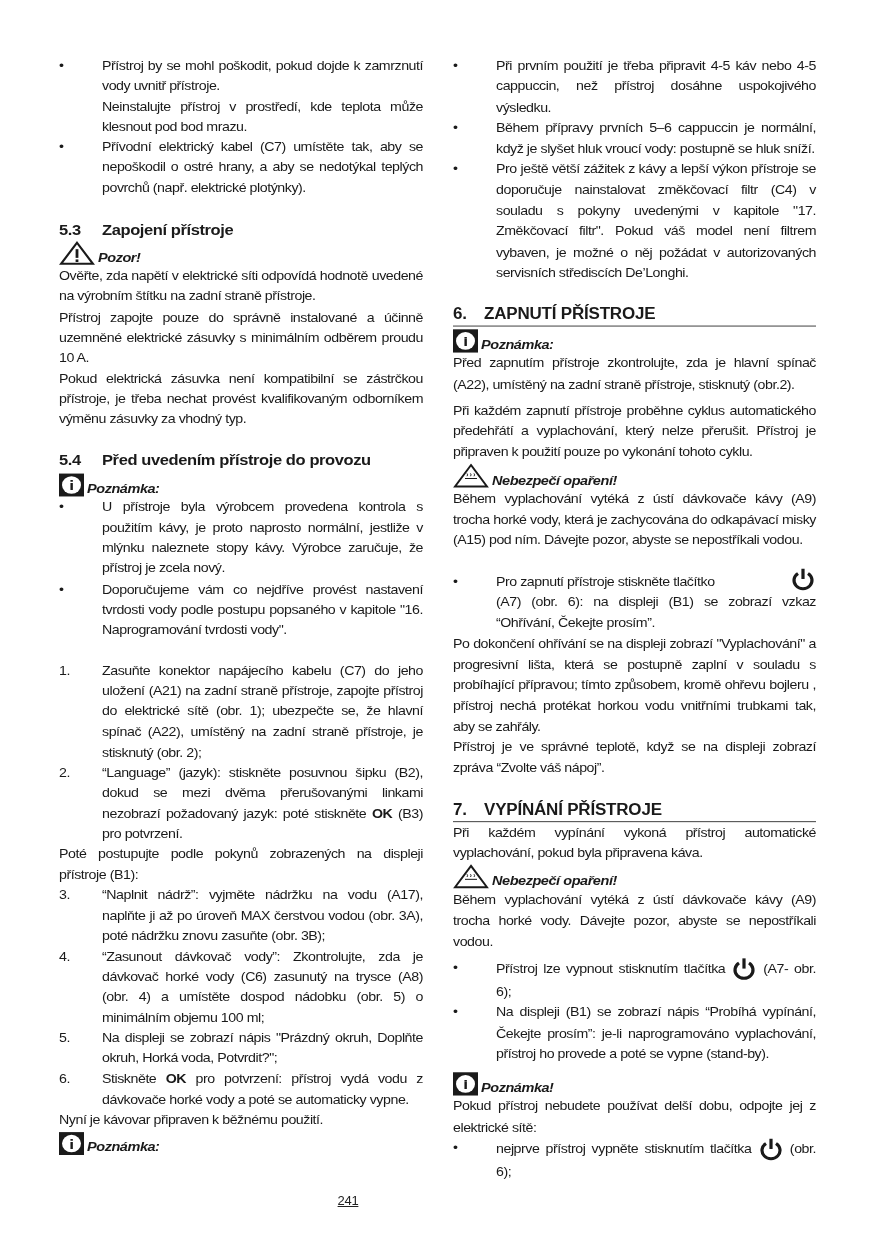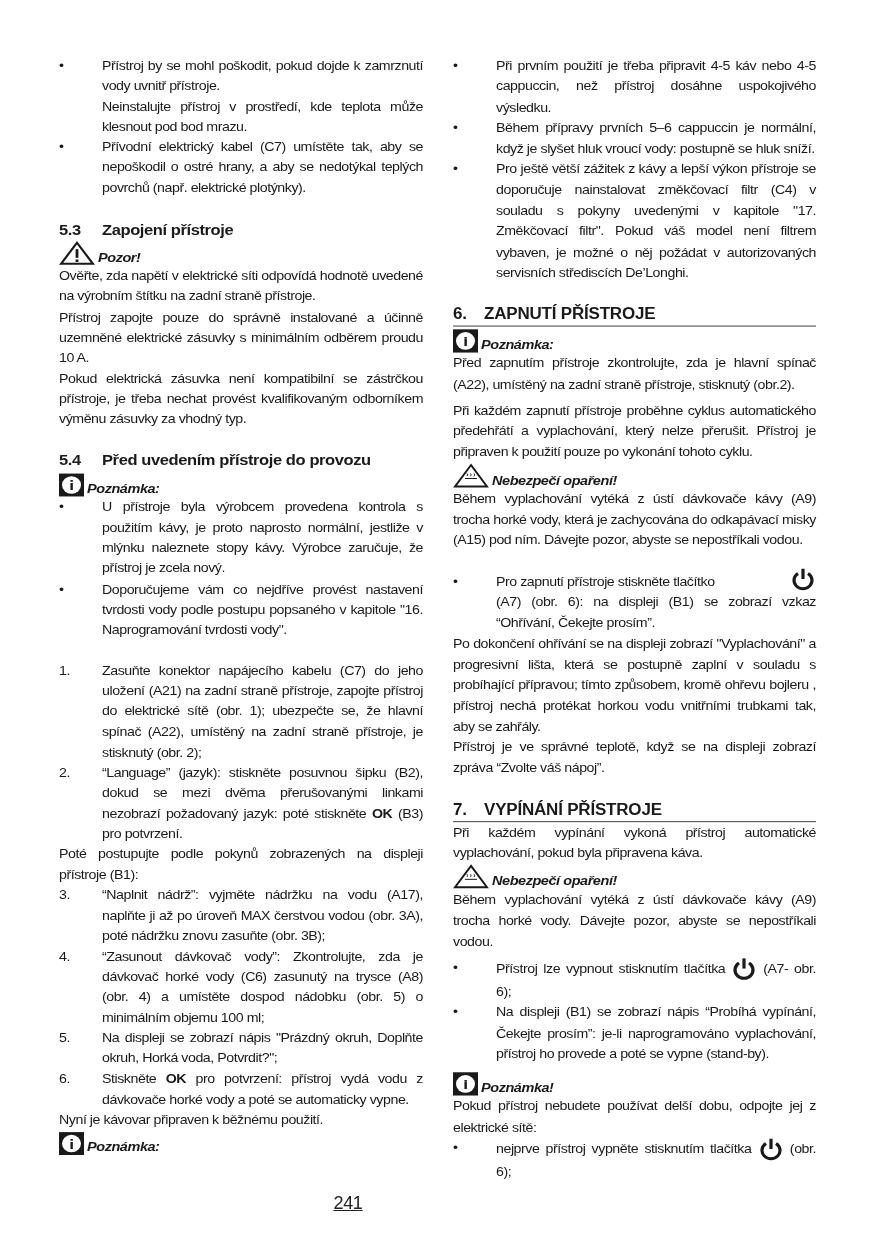--- a/index.html
+++ b/index.html
@@ -42,21 +42,21 @@
     width: 19px; height: 19px; border-radius: 50%; background: #fff;
     display: flex; align-items: center; justify-content: center;
     color: #1a1a1a; font-family: "DejaVu Sans", sans-serif; font-weight: bold; font-size: 14px; line-height: 1;
   }
   .ico-warn { width: 36px; height: 27px; flex: none; }
   .pw { display: inline-block; width: 26px; height: 26px; vertical-align: middle; }
   .gap6 { height: 6px; }
   .gap22 { height: 22px; }
   .page-num {
     position: absolute; top: 1193px; left: 0; width: 696px; text-align: center;
-    font-size: 18px; color: #222; letter-spacing: -0.3px; text-decoration: underline;
+    font-size: 13px; color: #222; letter-spacing: -0.3px; text-decoration: underline;
   }
   b.ok { font-weight: bold; }
   .fl-right { float: right; margin-top: -4px; }
 </style>
 </head>
 <body>
 
 <svg width="0" height="0" style="position:absolute">
   <defs>
     <symbol id="sym-warn" viewBox="0 0 36 27">

